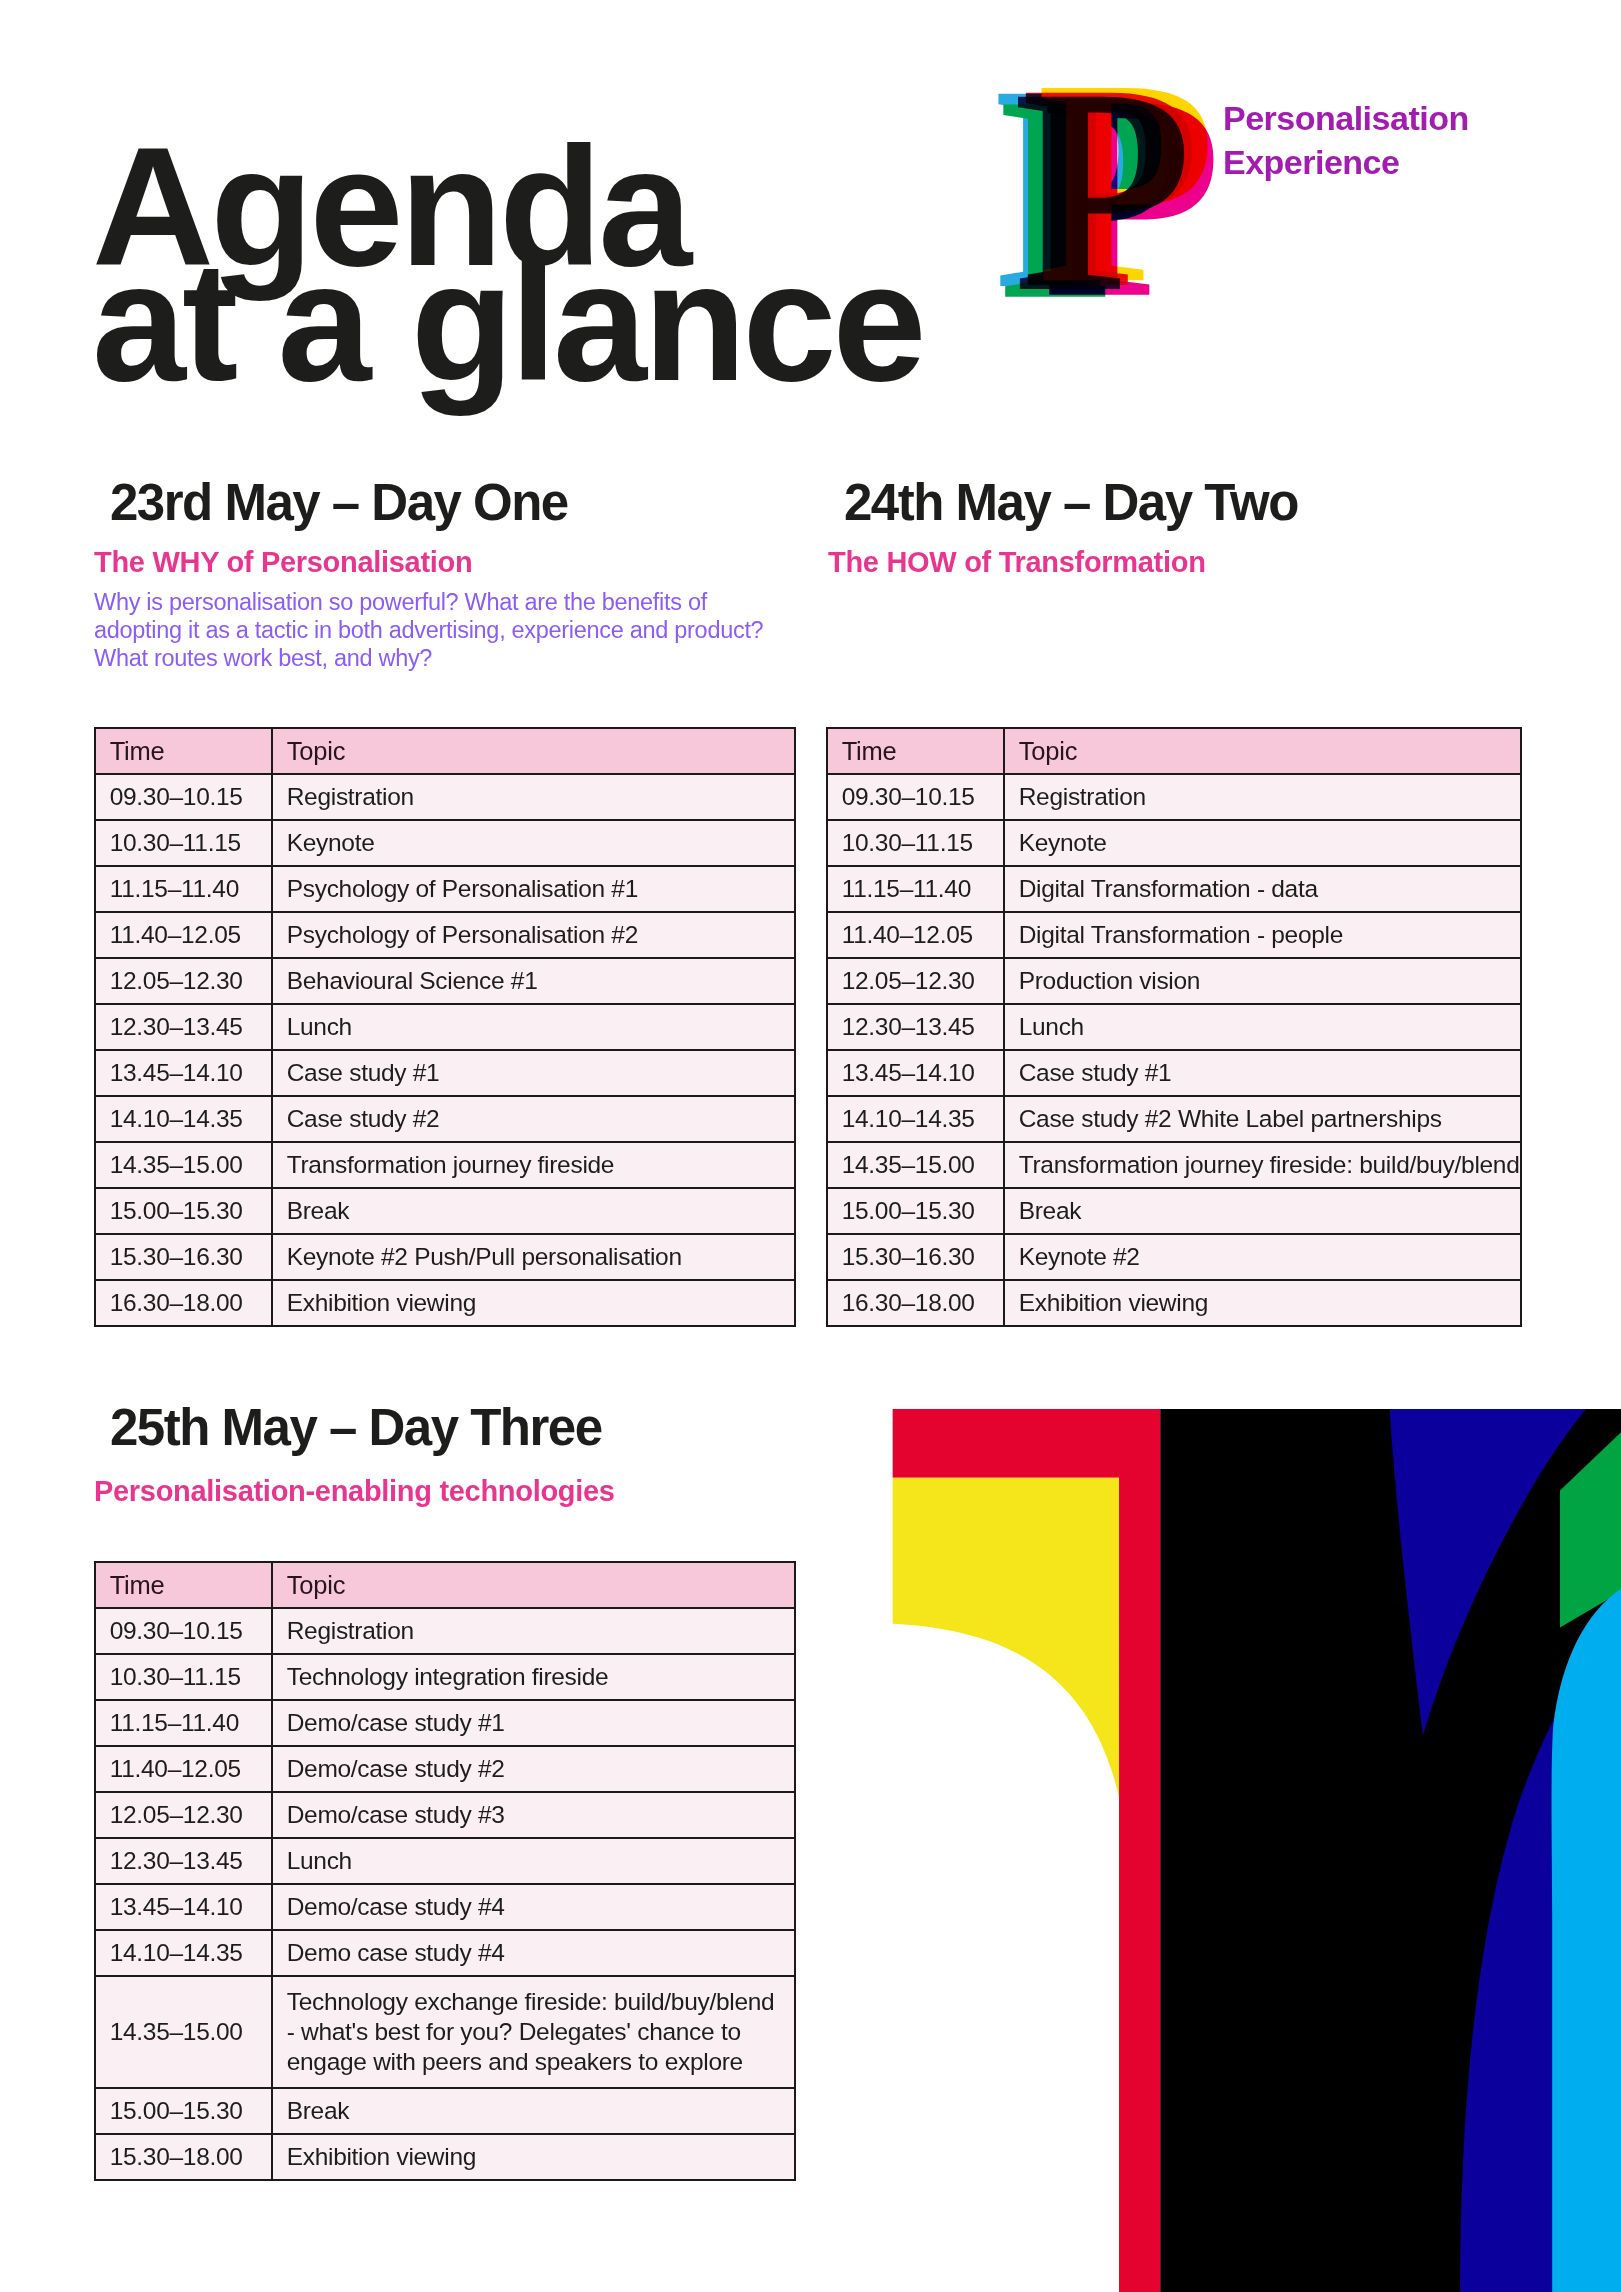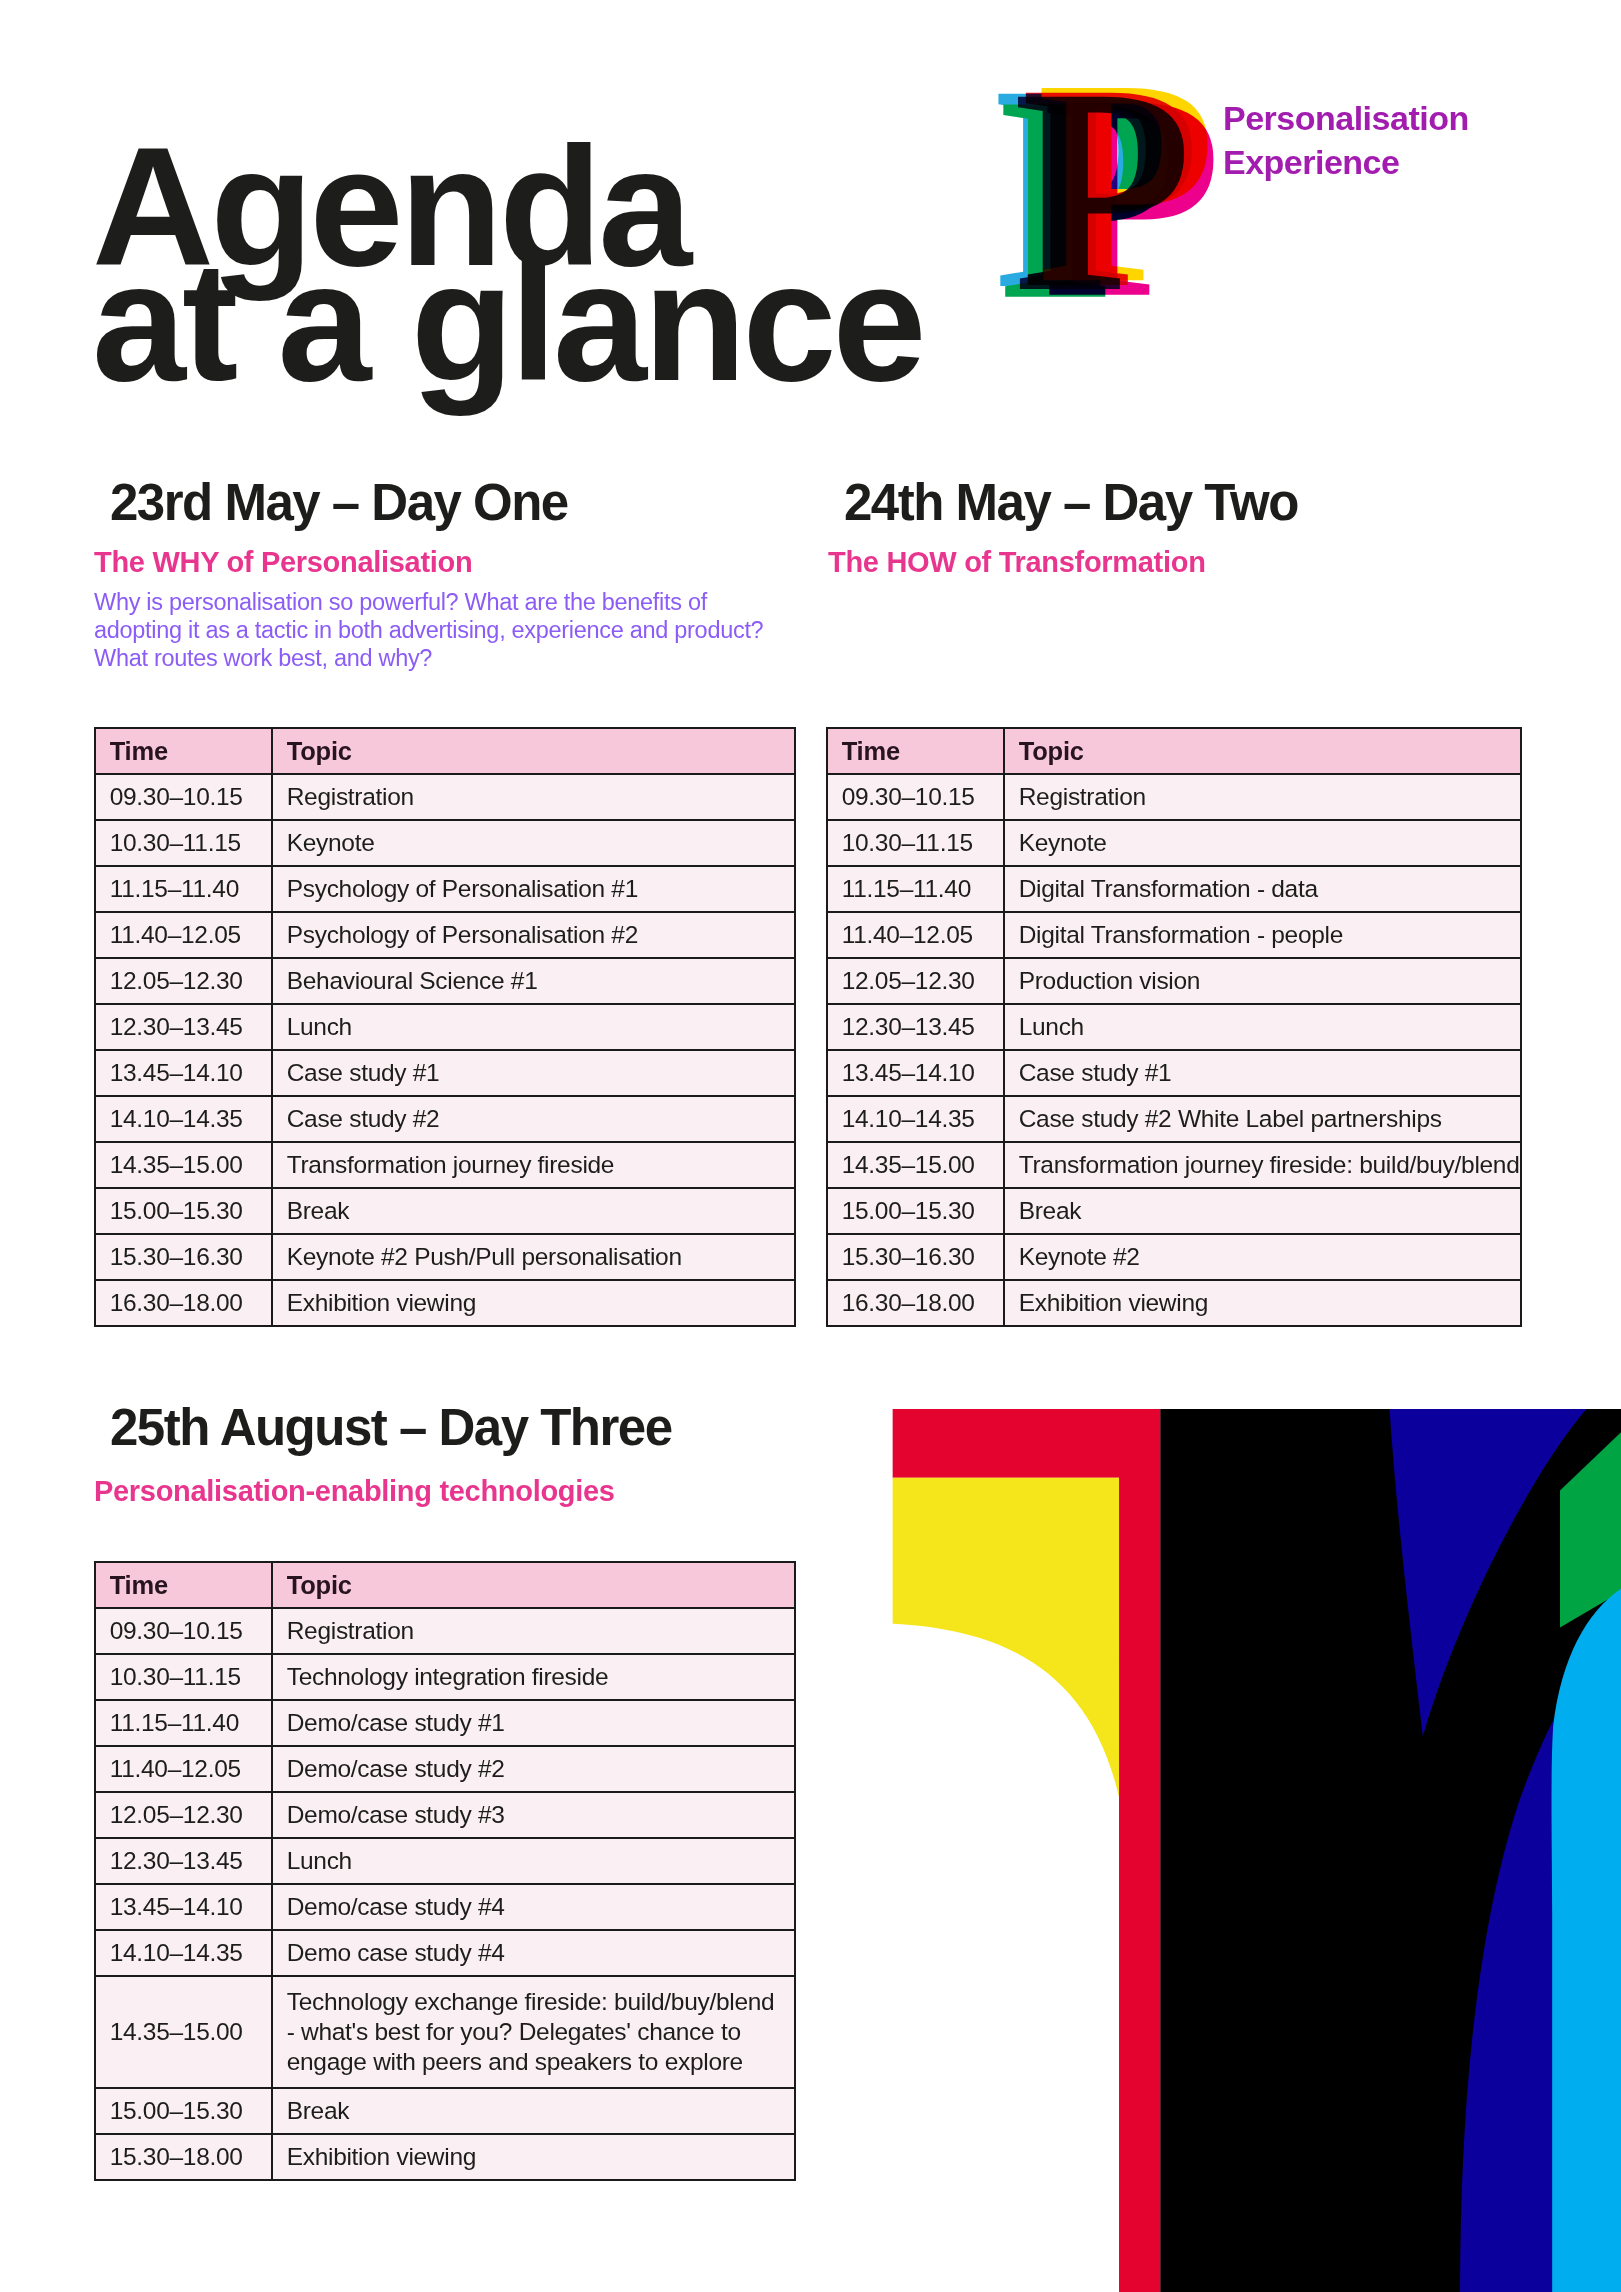--- a/index.html
+++ b/index.html
@@ -36,21 +36,21 @@
   }
   #table-day1 { left:94px;  top:727px;  width:702px; }
   #table-day2 { left:826px; top:727px;  width:696px; }
   #table-day3 { left:94px;  top:1561px; width:702px; }
   .agenda-table col.c-time { width:177px; }
   .agenda-table th, .agenda-table td {
     border:2.4px solid #1a1a1a; text-align:left; vertical-align:middle;
     padding:0 0 0 13.7px; height:44px; overflow:hidden;
   }
   .agenda-table th {
-    background:#F7C8DA; font-size:25.5px; font-weight:bold; color:#27141e; letter-spacing:-0.2px;
+    background:#F7C8DA; font-size:25.5px; font-weight:normal; color:#27141e; letter-spacing:-0.2px;
   }
   .agenda-table td {
     font-size:24.5px; letter-spacing:-0.3px; color:#1d1d1b; white-space:nowrap;
   }
   .agenda-table td.wrap { white-space:normal; padding:9.8px 13.7px 9.8px 13.7px; line-height:30px; height:auto; }
   .agenda-table td.wrap strong { font-weight:normal; }
   
   .artwork { position:absolute; left:863px; top:1362px; }
 </style>
 </head>
@@ -79,21 +79,21 @@
 adopting it as a tactic in both advertising, experience and product?
 What routes work best, and why?</div>
 </div>
 
 <div class="day-head" id="day2-head">
   <h2 class="day-heading">24th May – Day Two</h2>
   <div class="day-subtitle">The HOW of Transformation</div>
 </div>
 
 <div class="day-head" id="day3-head">
-  <h2 class="day-heading">25th August – Day Three</h2>
+  <h2 class="day-heading">25th May – Day Three</h2>
   <div class="day-subtitle">Personalisation-enabling technologies</div>
 </div>
 
 <table class="agenda-table" id="table-day1">
   <colgroup>
       <col class="c-time">
       <col>
     </colgroup>
   <thead>
       <tr>

